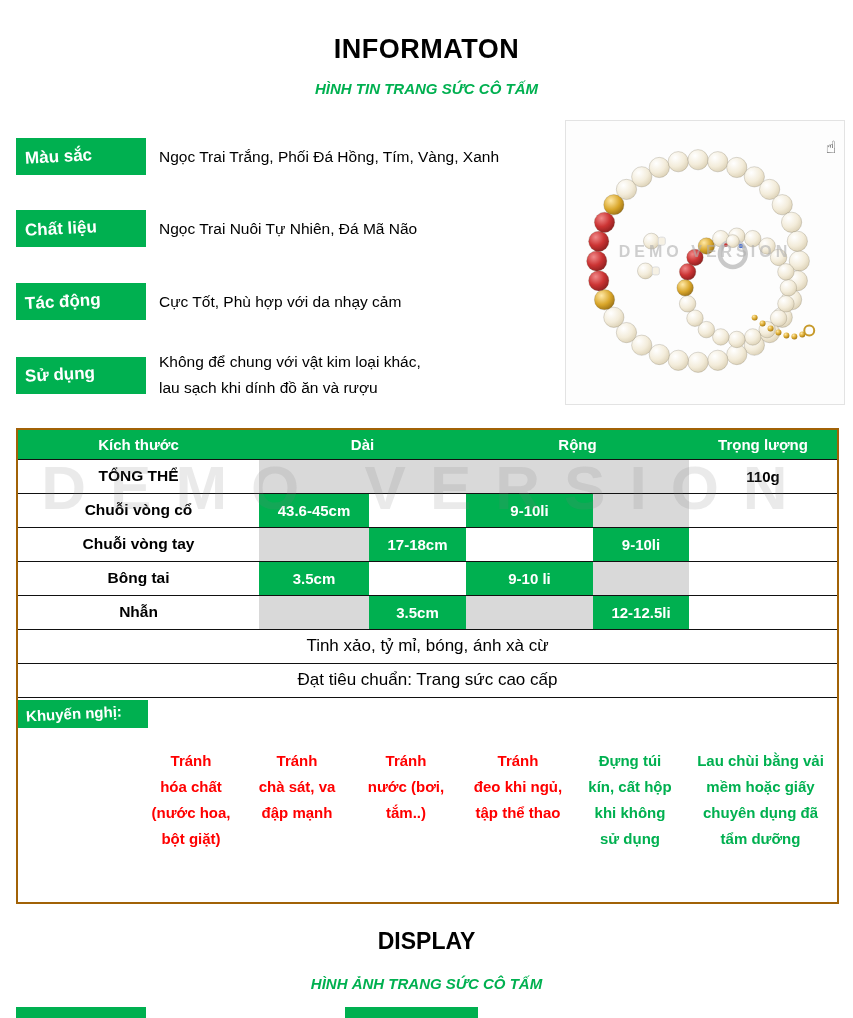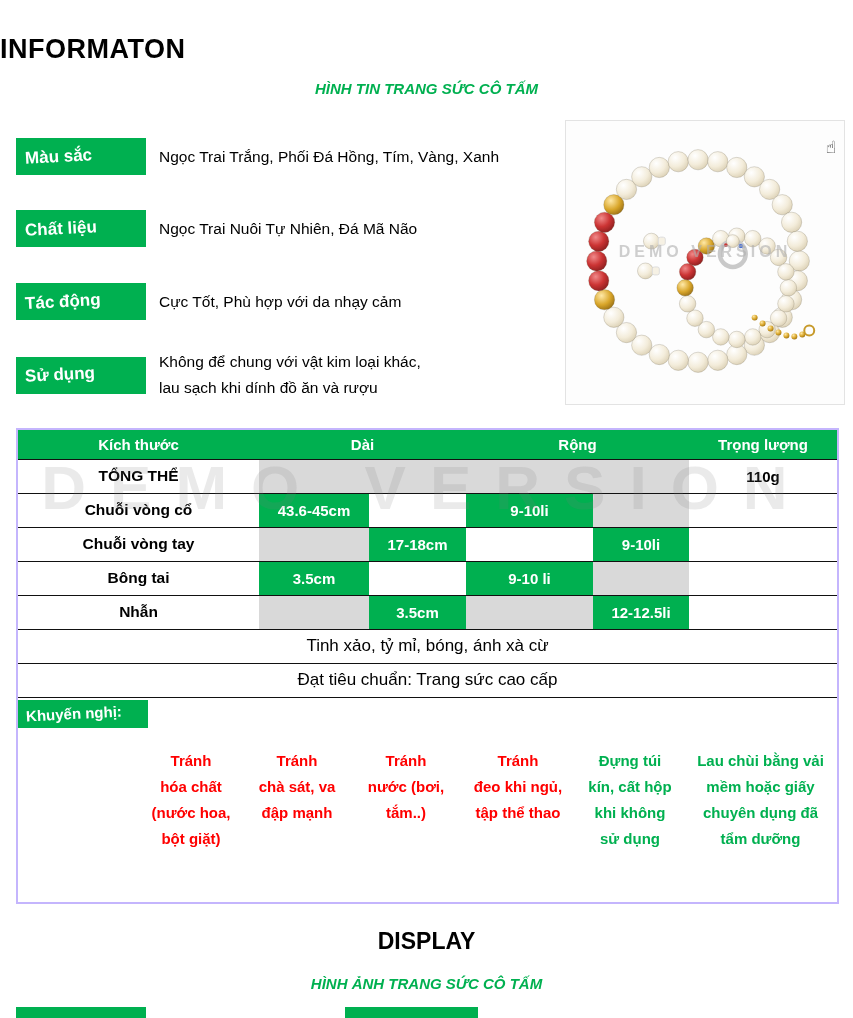--- a/index.html
+++ b/index.html
@@ -1,20 +1,20 @@
 <!DOCTYPE html>
 <html style="--green: #00B050; --red: #FF0000; --gray-cell: #D9D9D9;"><head>
 <meta charset="utf-8">
 <style>
   *{margin:0;padding:0;box-sizing:border-box}
   html,body{background:#fff}
   .page{position:relative;width:853px;height:1018px;background:#fff;overflow:hidden;
         font-family:"Liberation Sans",sans-serif;color:#000}
 
-  .title{position:absolute;top:34px;left:0;width:100%;
+  .title{position:absolute;top:34px;left:0;width:100%;text-align:center;
          font-size:27px;font-weight:bold;letter-spacing:.5px}
   .subtitle{position:absolute;top:80px;left:0;width:100%;text-align:center;
             font-size:15px;font-weight:bold;font-style:italic;color:var(--green,#00B050)}
 
   .spec{position:absolute;left:16px;display:flex;align-items:center}
   .spec .badge{width:130px;min-height:37px;background:var(--green,#00B050);color:#fff;
                font-weight:bold;font-size:17px;display:flex;align-items:center;
                padding-left:9px;flex:none}
   .spec .badge span{display:inline-block;transform:rotate(-3deg)}
   .spec .val{margin-left:13px;font-size:15.5px;line-height:26px;white-space:pre-line}
@@ -23,21 +23,21 @@
   .photo{position:absolute;left:565px;top:120px;width:280px;height:285px;
          background:#fdfdfd;border:1px solid #e3e3e3}
   .photo svg{display:block;width:100%;height:100%}
   .photo-wm{position:absolute;top:122px;left:0;width:100%;text-align:center;
             font-size:16px;font-weight:bold;letter-spacing:4px;
             color:rgba(175,175,175,.6);pointer-events:none}
   .cursor{position:absolute;top:18px;right:8px;font-family:"DejaVu Sans",sans-serif;
           font-size:17px;color:#222;line-height:1}
 
   .table-wrap{position:absolute;left:16px;top:428px;width:821px}
-  table{width:100%;border-collapse:collapse;table-layout:fixed;border:2px solid #c4b5fd}
+  table{width:100%;border-collapse:collapse;table-layout:fixed;border:2px solid #a16207}
   th,td{border-top:1px solid #111;padding:0;text-align:center;vertical-align:middle;
         font-size:15px;overflow:hidden}
   th{background:var(--green,#00B050);color:#fff;font-weight:bold;height:30px;border-top:none}
   tr.size-row td{height:34px}
   td.rowlabel{font-weight:bold;font-size:15.5px}
   td.gval{background:var(--green,#00B050);color:#fff;font-weight:bold}
   td.gray{background:var(--gray-cell,#D9D9D9)}
   td.wval{font-weight:bold}
   td.note{height:34px;font-size:17px}
   td.recs{height:206px;vertical-align:top;position:relative}

